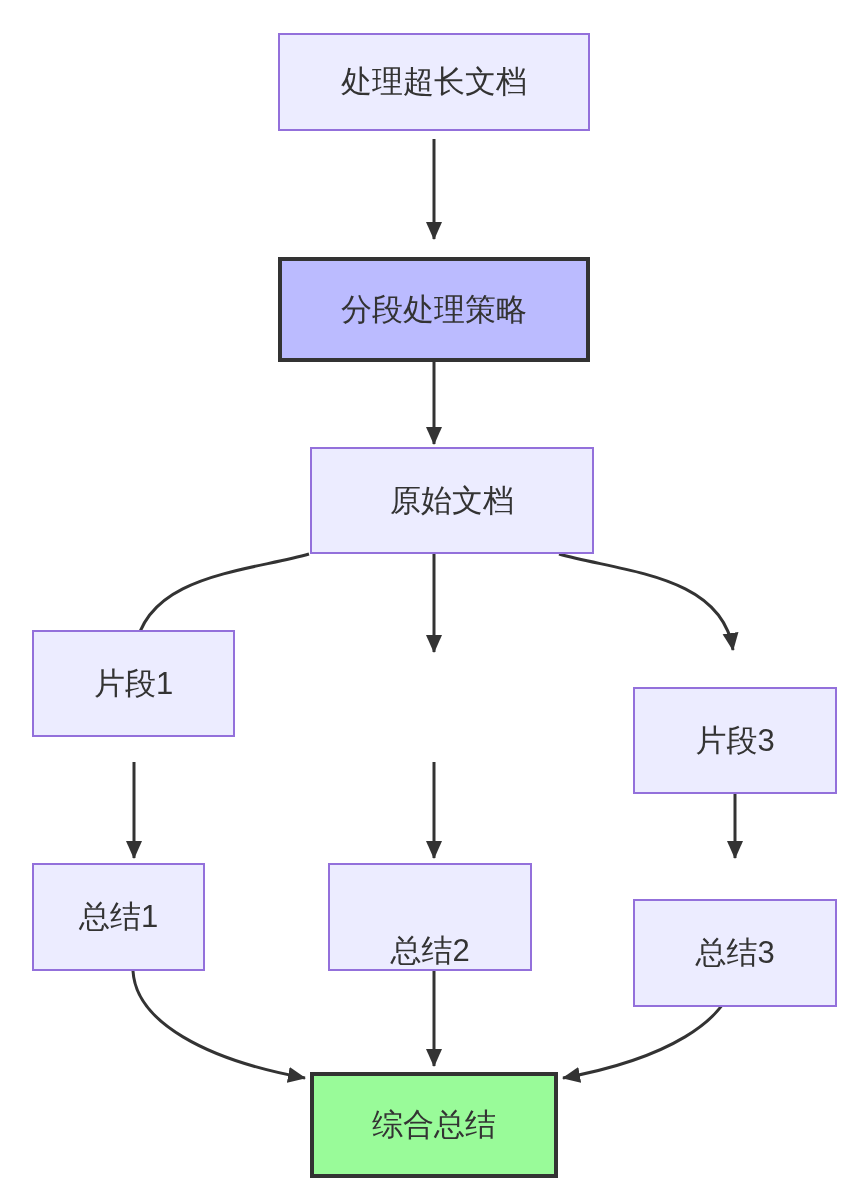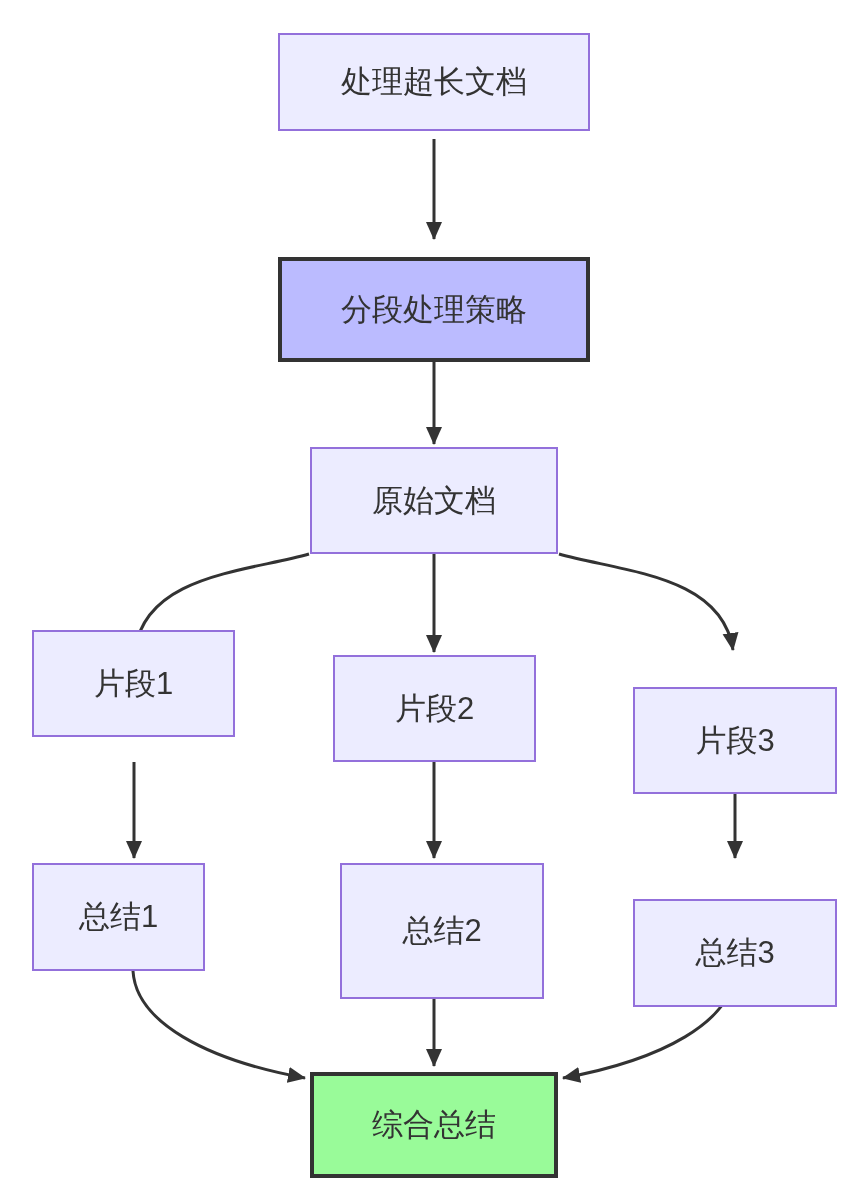--- a/index.html
+++ b/index.html
@@ -79,41 +79,38 @@
   </svg>
 
   <div class="node" style="left:278px; top:33px; width:312px; height:98px;">
     <span>处理超长文档</span>
   </div>
 
   <div class="node highlight" style="left:278px; top:242px; width:312px; height:105px;margin-top:15px;">
     <span>分段处理策略</span>
   </div>
 
-  <div class="node" style="left:310px; top:447px; width:248px; height:107px;">
+  <div class="node" style="left:310px; top:447px; width:284px; height:107px;">
     <span>原始文档</span>
   </div>
 
   <div class="node" style="left:32px; top:630px; width:203px; height:107px;">
     <span>片段1</span>
   </div>
 
-  <div class="node" style="left:333px; top:655px; width:203px; height:107px;">
-    <span>片段2</span>
-  </div>
 
   <div class="node" style="left:633px; top:655px; width:204px; height:107px;margin-top:32px;">
     <span>片段3</span>
   </div>
 
   <div class="node" style="left:32px; top:863px; width:173px; height:108px;">
     <span>总结1</span>
   </div>
 
-  <div class="node" style="left:340px; top:863px; width:204px; height:136px;">
+  <div class="node" style="left:328px; top:863px; width:204px; height:108px;align-items:flex-end;">
     <span>总结2</span>
   </div>
 
   <div class="node" style="left:633px; top:863px; width:204px; height:108px;margin-top:36px;">
     <span>总结3</span>
   </div>
 
   <div class="node success" style="left:310px; top:1072px; width:248px; height:106px;">
     <span>综合总结</span>
   </div>

